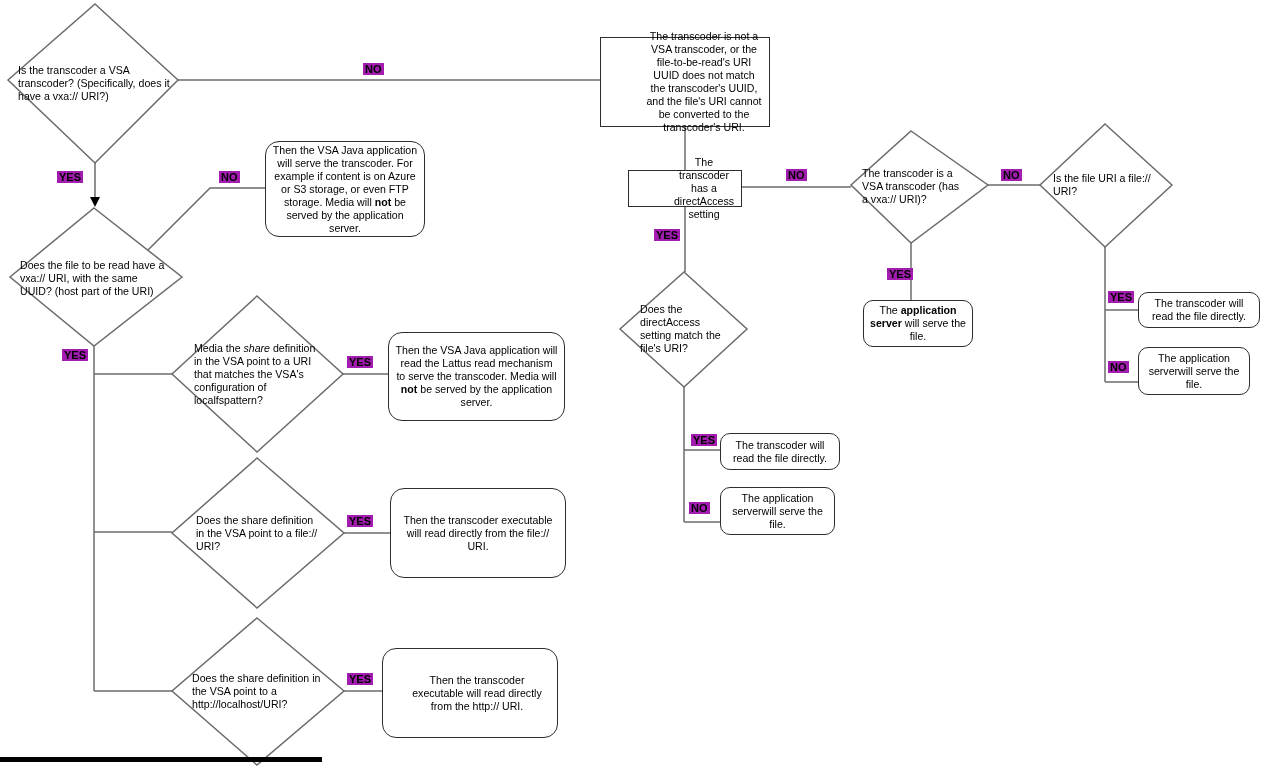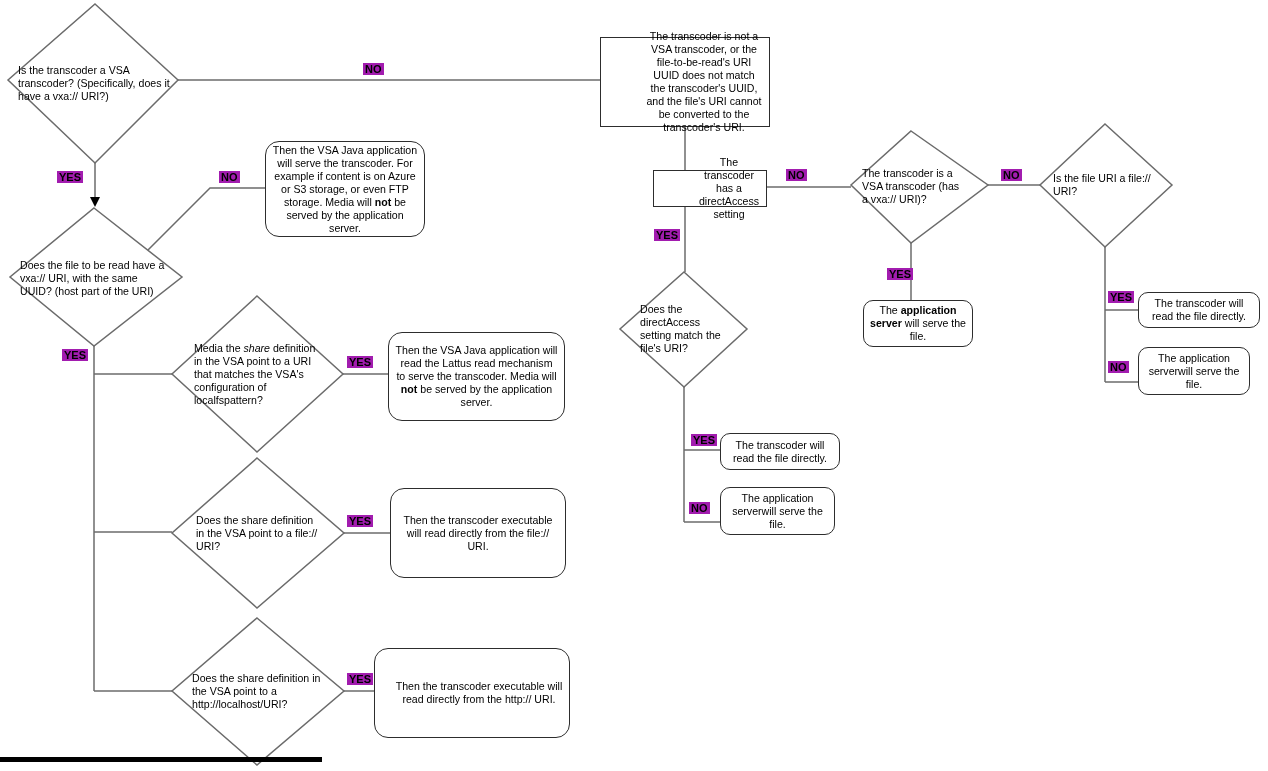--- a/index.html
+++ b/index.html
@@ -95,23 +95,23 @@
   <div class="node round" style="left:265px;top:141px;width:160px;height:96px;">
     <span><span class="seg">Then the VSA Java application will serve the transcoder. For example if content is on Azure or S3 storage, or even FTP storage. Media will </span><b>not</b><span class="seg"> be served by the application server.</span></span>
   </div>
 
   <div class="node round" style="left:388px;top:332px;width:177px;height:89px;">
     <span><span class="seg">Then the VSA Java application will read the Lattus read mechanism to serve the transcoder. Media will </span><b>not</b><span class="seg"> be served by the application server.</span></span>
   </div>
 
   <div class="node round" style="left:390px;top:488px;width:176px;height:90px;">Then the transcoder executable will read directly from the file:// URI.</div>
 
-  <div class="node round" style="left:374px;top:648px;width:196px;height:90px;padding-left:20px;">Then the transcoder executable will read directly from the http:// URI.</div>
+  <div class="node round" style="left:382px;top:648px;width:176px;height:90px;padding-left:20px;">Then the transcoder executable will read directly from the http:// URI.</div>
 
-  <div class="node rect" style="left:628px;top:170px;width:114px;height:37px;margin-left:25px;">The transcoder has a directAccess setting</div>
+  <div class="node rect" style="left:628px;top:170px;width:114px;height:37px;">The transcoder has a directAccess setting</div>
 
   <div class="node round-sm" style="left:720px;top:433px;width:120px;height:37px;">The transcoder will read the file directly.</div>
 
   <div class="node round-sm" style="left:720px;top:487px;width:115px;height:48px;">The application serverwill serve the file.</div>
 
   <div class="node round-sm" style="left:863px;top:300px;width:110px;height:47px;">
     <span><span class="seg">The </span><b>application server</b><span class="seg"> will serve the file.</span></span>
   </div>
 
   <div class="node round-sm" style="left:1138px;top:292px;width:122px;height:36px;">The transcoder will read the file directly.</div>

